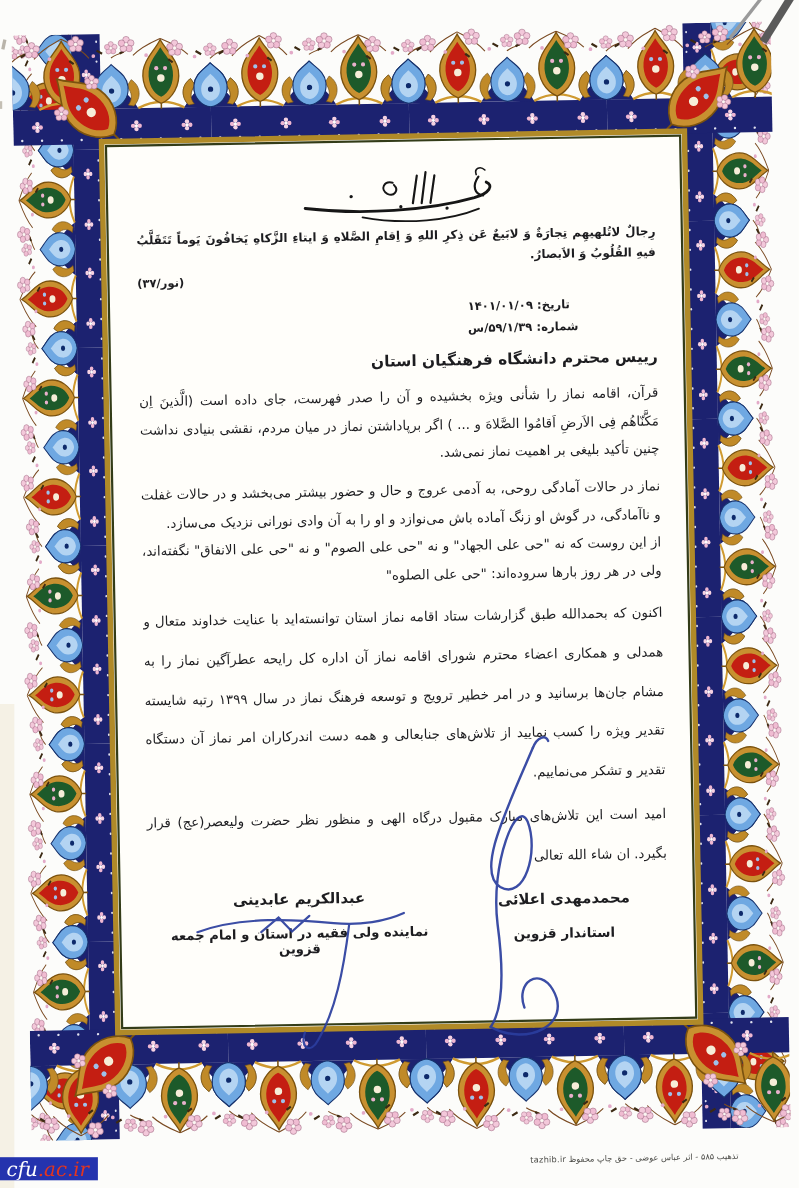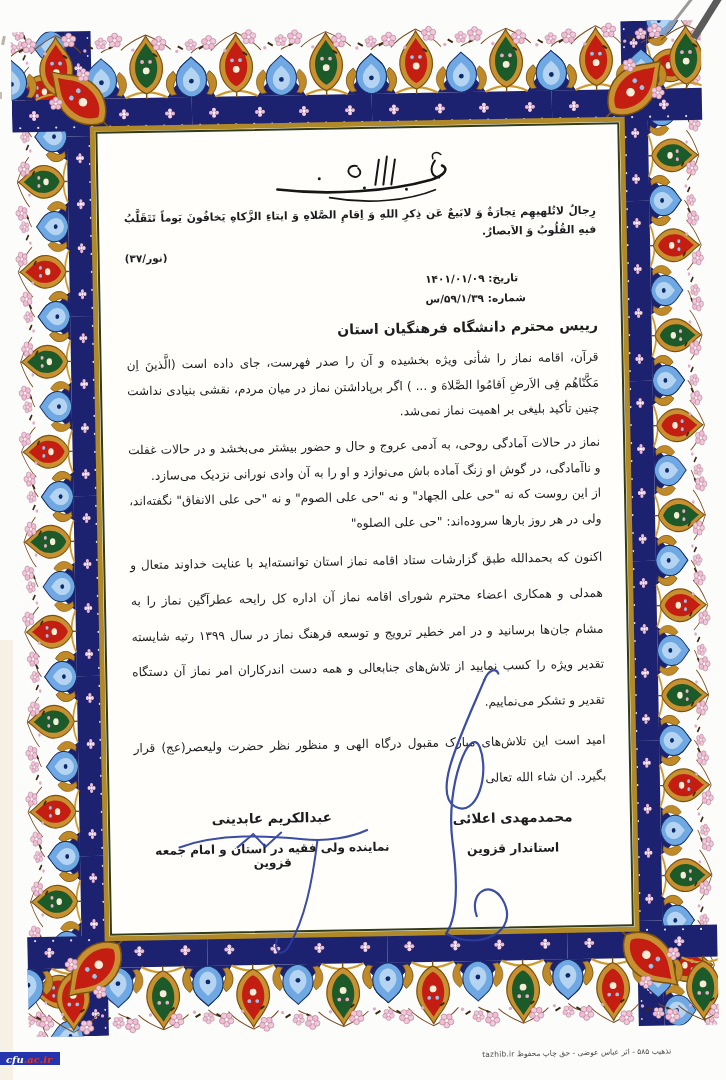--- a/index.html
+++ b/index.html
@@ -39,22 +39,22 @@
   .sig-imam .sig-title{font-size:12px;}
   .pen{position:absolute;left:24px;top:12px;pointer-events:none;overflow:visible;}
   
   .credit{
     position:absolute;top:1026px;right:48px;font-size:7.5px;color:#4a4a46;
     direction:rtl;letter-spacing:.2px;
   }
   
   .watermark{
     position:absolute;left:0;top:1052px;background:#2433ae;color:#fff;
-    font-family:"DejaVu Serif",serif;font-style:italic;font-weight:700;
-    font-size:10px;padding:3px 8px 0 6px;line-height:1;
+    font-family:"DejaVu Serif",serif;font-style:italic;font-weight:400;
+    font-size:18px;padding:3px 8px 0 6px;line-height:1;
   }
   .watermark .suffix{color:#e2351f;}
   
   .artifact{position:absolute;background:#8d8d8d;}
   .artifact.a1{left:676px;top:-6px;width:3px;height:46px;transform:rotate(38deg);background:#9a9a9a;}
   .artifact.a2{left:704px;top:-10px;width:7px;height:52px;transform:rotate(32deg);background:#5a5a5a;}
   .artifact.a3{left:2px;top:36px;width:3px;height:9px;background:#b9b4aa;transform:rotate(12deg);}
   .artifact.a4{left:0px;top:92px;width:2px;height:7px;background:#c4bfb4;}
   .scan-edge{position:absolute;left:0;top:640px;width:13px;height:440px;background:#efe7d4;opacity:.55;}
 </style>

